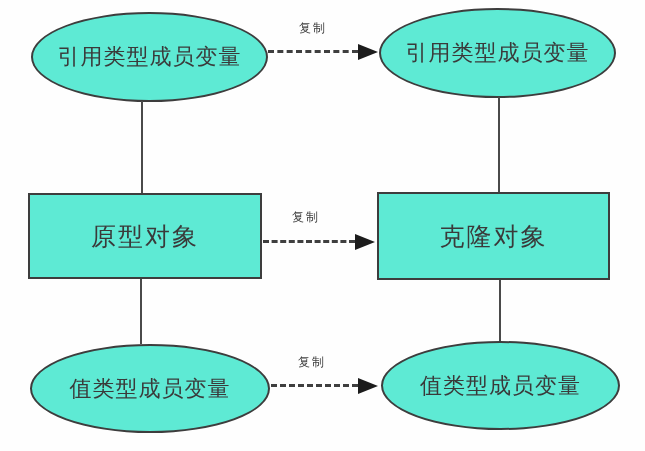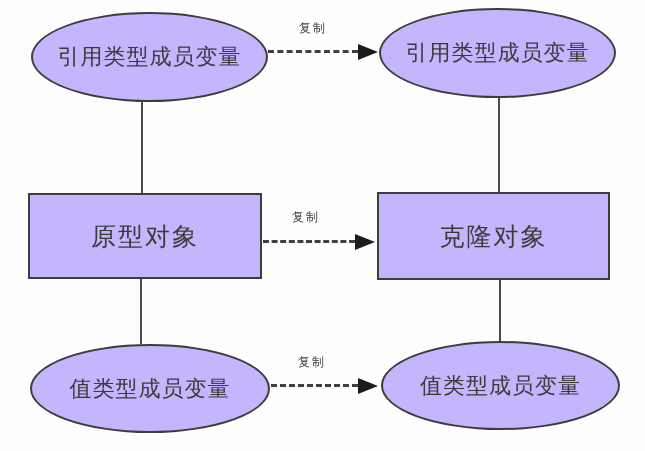--- a/index.html
+++ b/index.html
@@ -16,21 +16,21 @@
     overflow: hidden;
     color: #333333;
   }
   .node {
     position: absolute;
     display: flex;
     align-items: center;
     justify-content: center;
     text-align: center;
     box-sizing: border-box;
-    background: #c4b5fd;
+    background: #5eead4;
     color: #3a3a3a;
   }
   .ellipse {
     border: 2px solid #3d3d3d;
     border-radius: 50%;
     font-size: 22px;
     letter-spacing: 1px;
   }
   .rect-node {
     border: 2px solid #3d3d3d;

